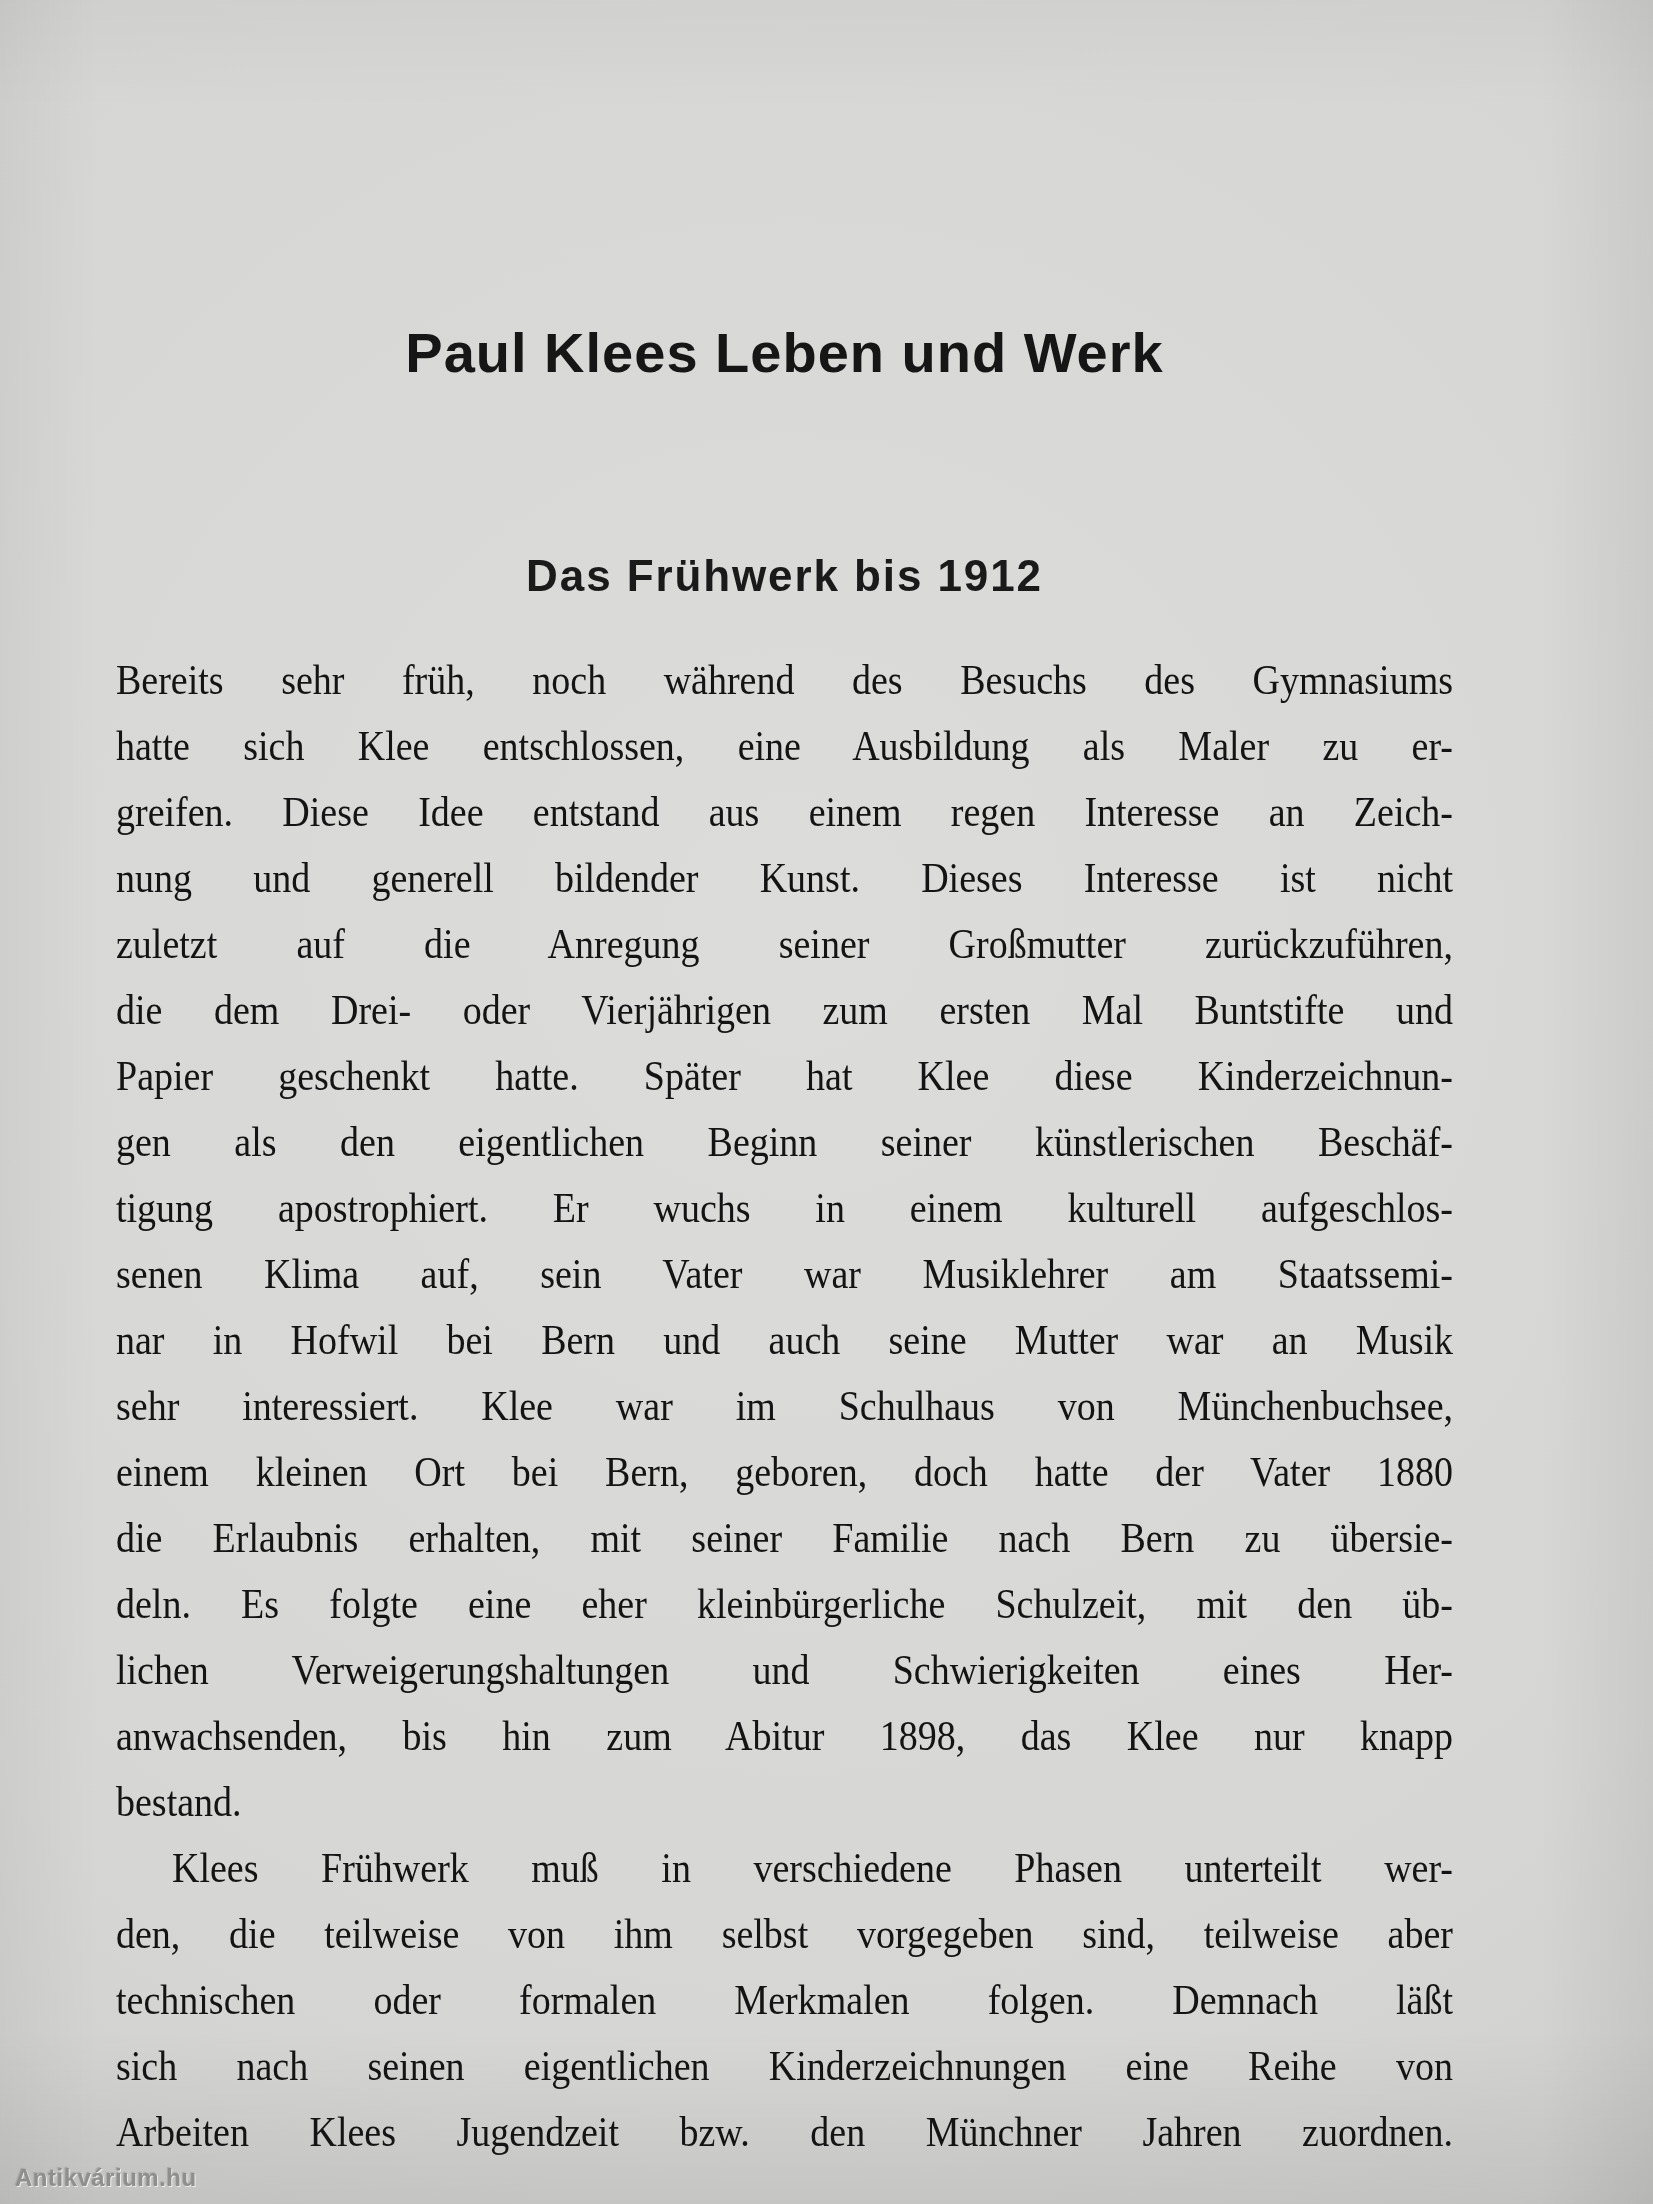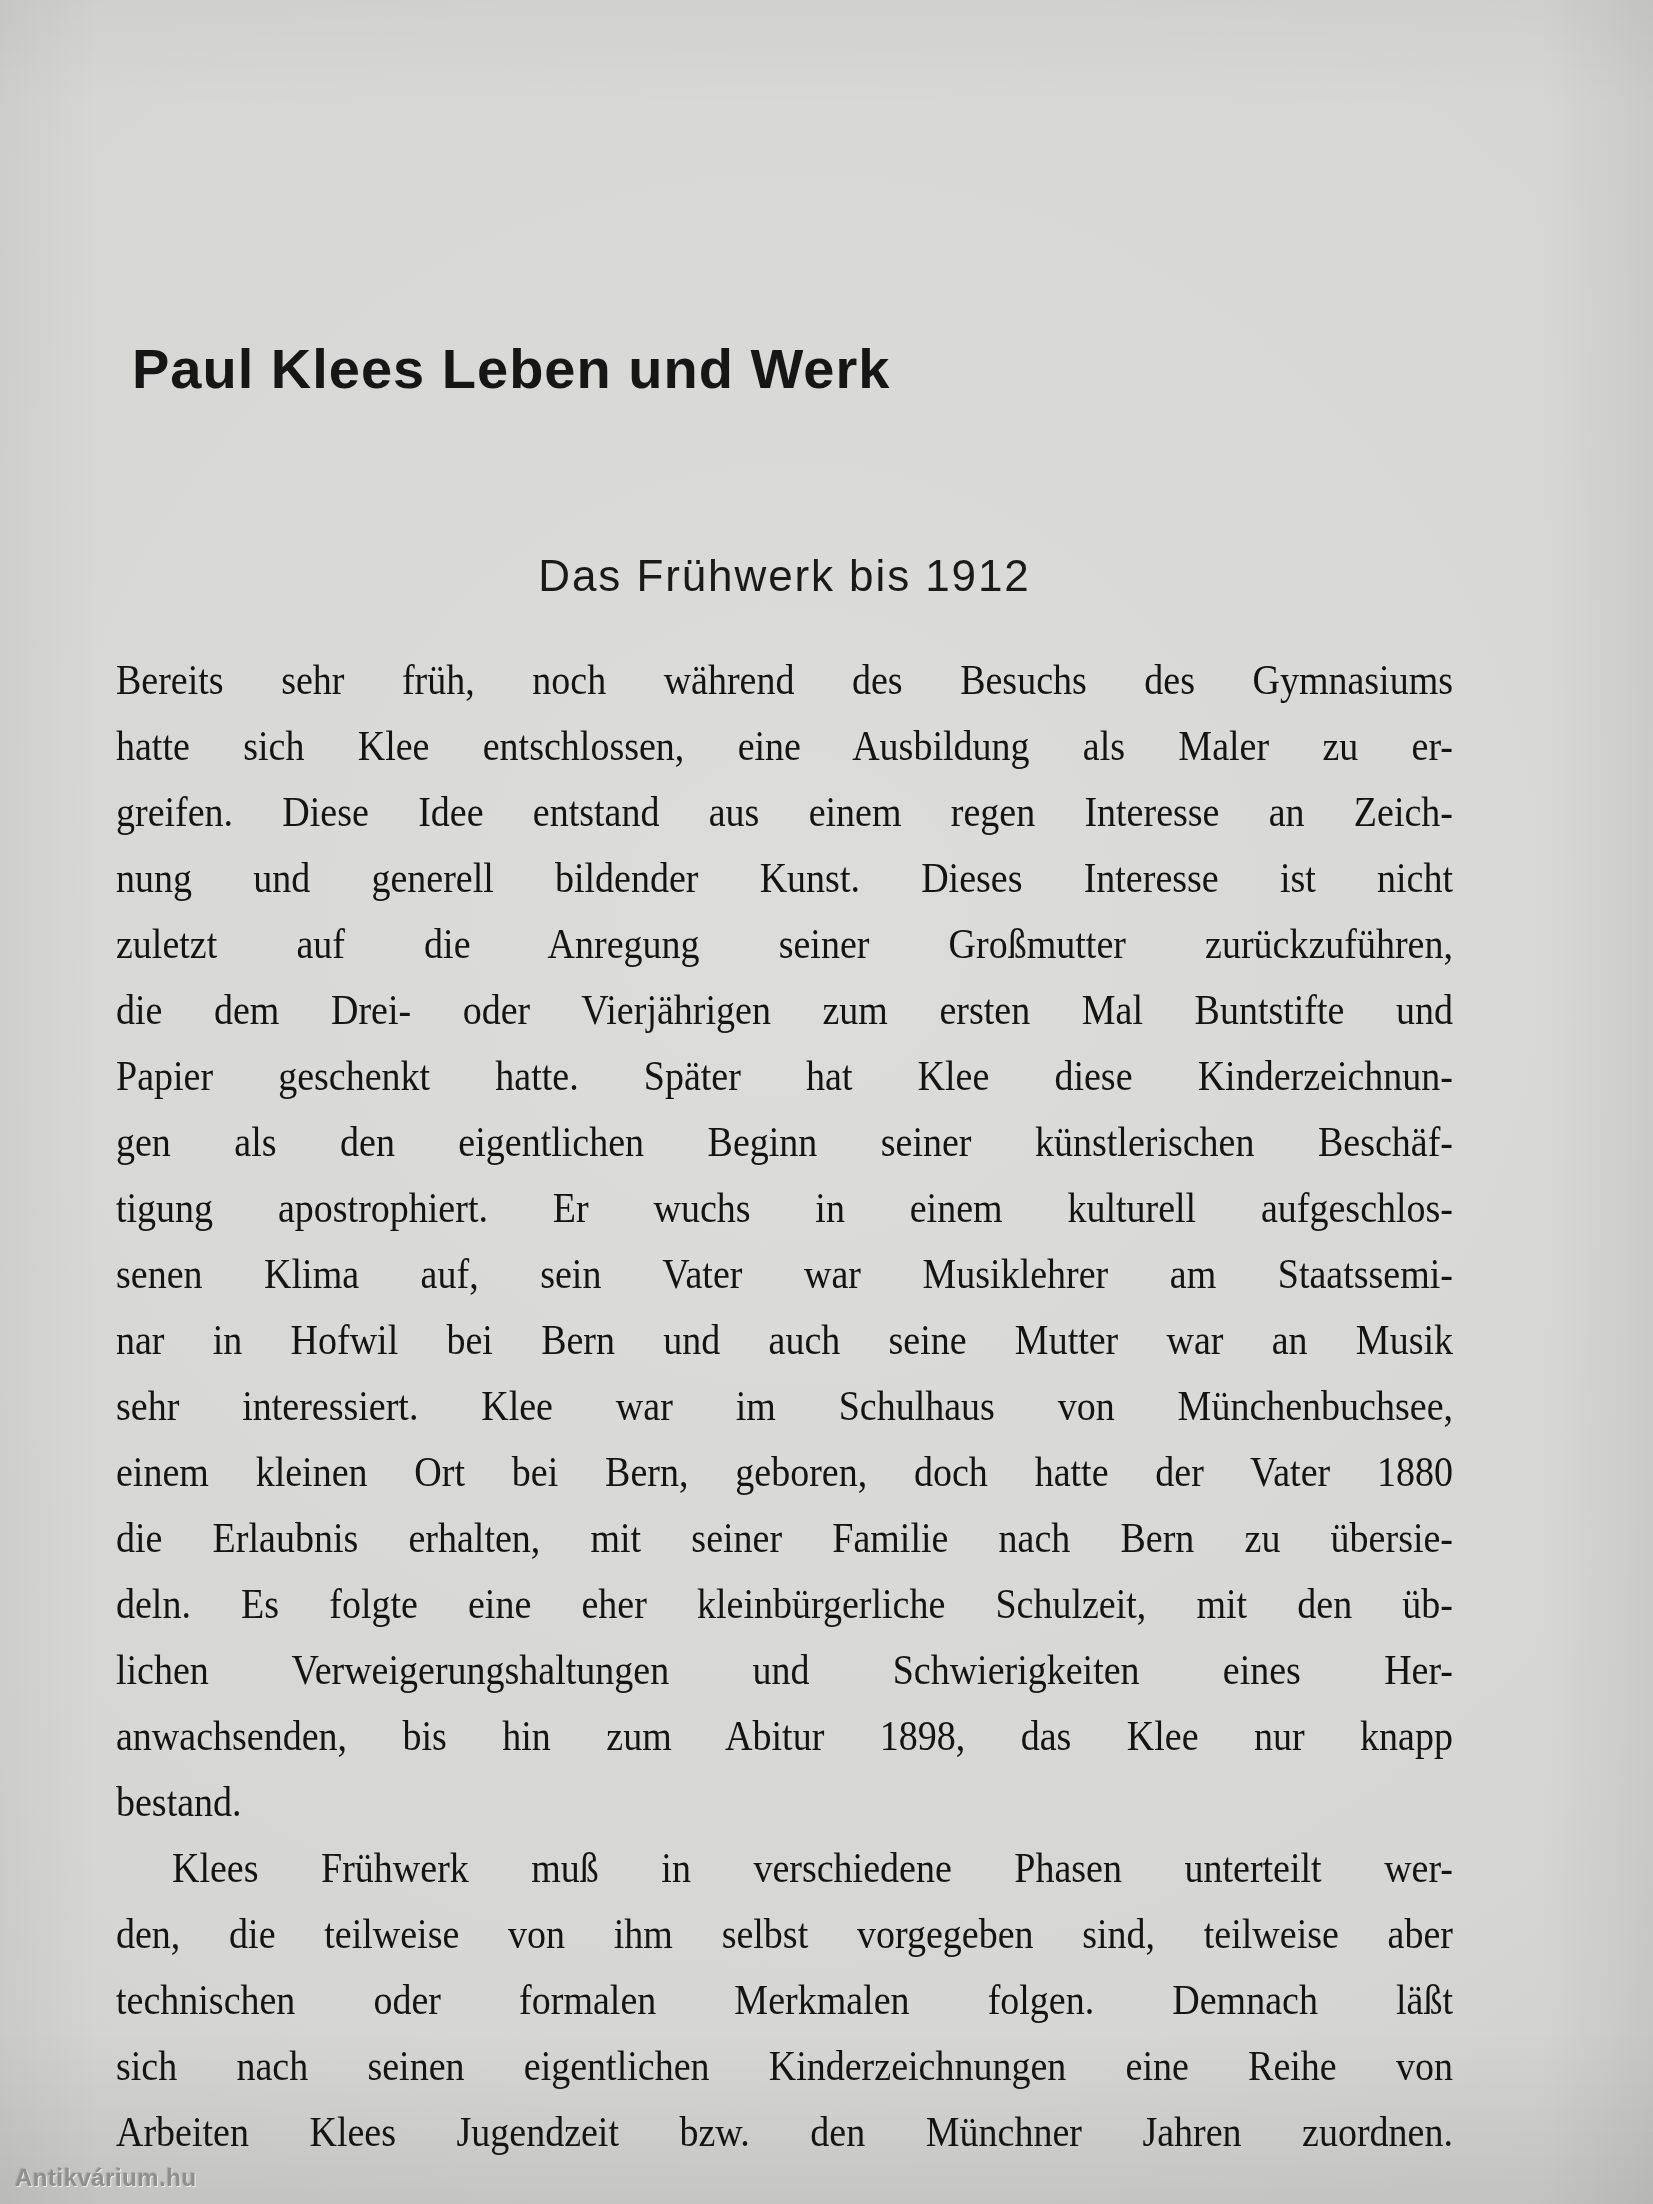--- a/index.html
+++ b/index.html
@@ -11,37 +11,37 @@
     background:
       linear-gradient(to right, rgba(0,0,0,0.045), rgba(0,0,0,0) 6%, rgba(0,0,0,0) 93%, rgba(0,0,0,0.06)),
       linear-gradient(to bottom, rgba(0,0,0,0.03), rgba(0,0,0,0) 5%, rgba(0,0,0,0) 92%, rgba(0,0,0,0.07)),
       radial-gradient(ellipse 120% 90% at 48% 42%, #dcdcda 0%, #d6d6d4 58%, #c8c8c6 100%);
   }
   .page-title {
     position: absolute;
     top: 320px;
     left: 116px;
     width: 1337px;
-    margin: 16px;
-    text-align: left;
+    margin: 0;
+    text-align: center;
     font-family: "Liberation Sans", sans-serif;
     font-weight: bold;
     font-size: 56px;
     letter-spacing: 1px;
     color: #161616;
   }
   .section-heading {
     position: absolute;
     top: 551px;
     left: 116px;
     width: 1337px;
     margin: 0;
     text-align: center;
     font-family: "Liberation Sans", sans-serif;
-    font-weight: normal;
+    font-weight: bold;
     font-size: 44px;
     letter-spacing: 1.9px;
     color: #1a1a1a;
   }
   .body-text {
     position: absolute;
     top: 646px;
     left: 116px;
     width: 1337px;
     font-family: "Liberation Serif", "DejaVu Serif", serif;

